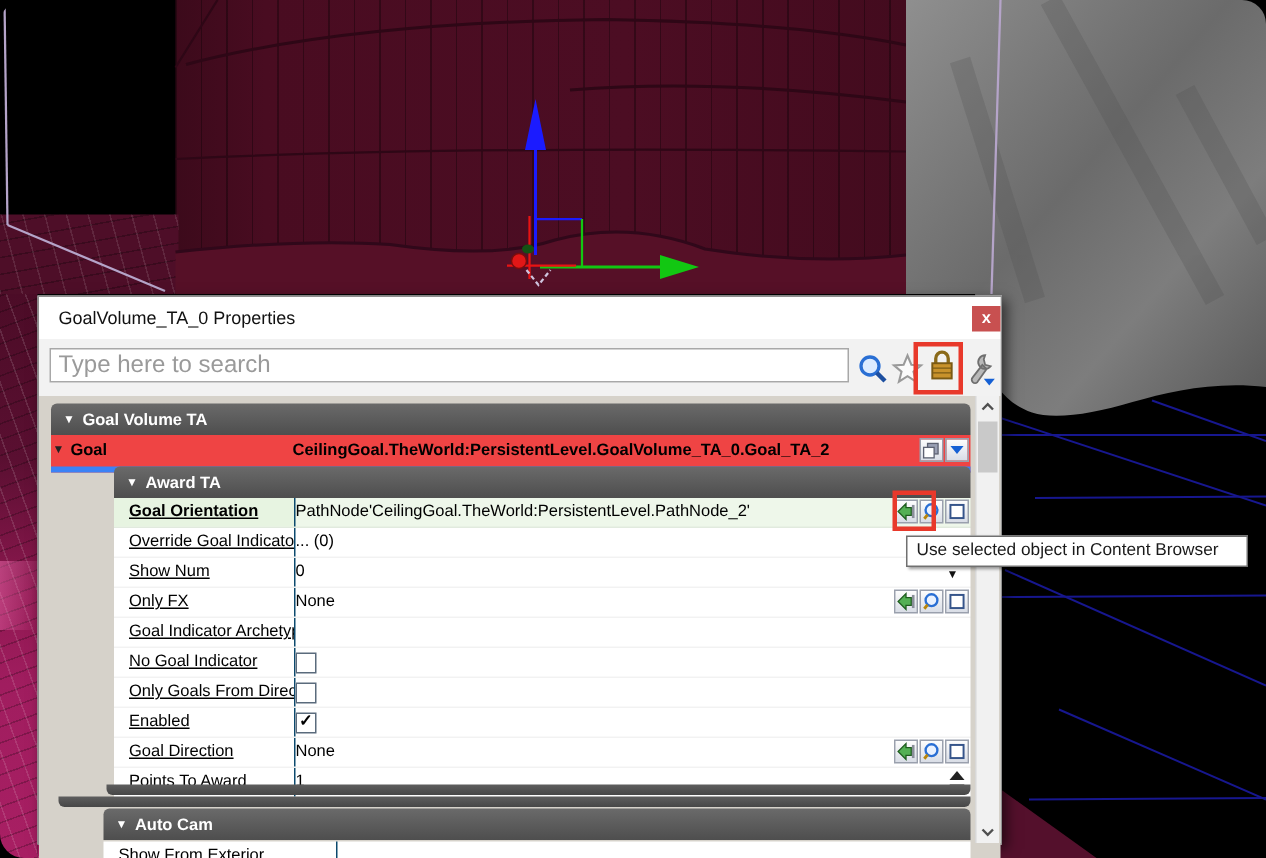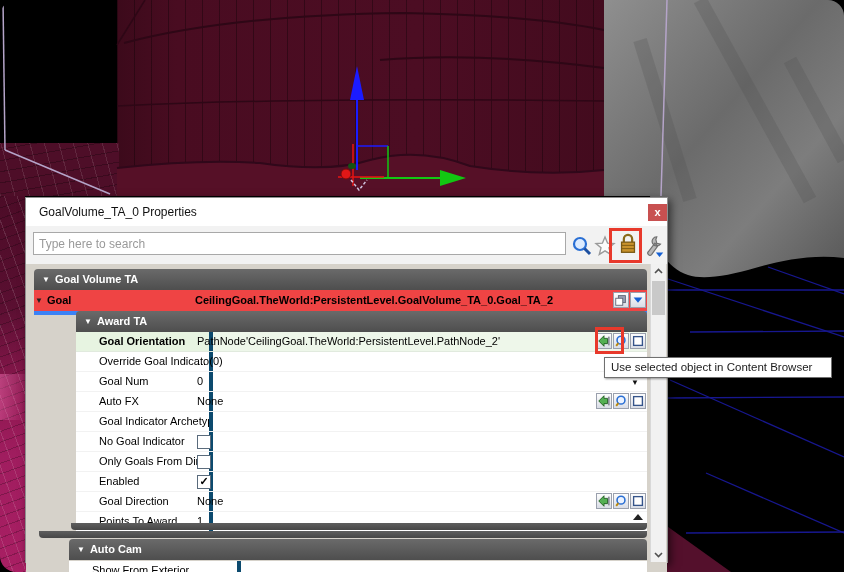--- a/index.html
+++ b/index.html
@@ -29,39 +29,39 @@
           linear-gradient(90deg,#a81f63 0,#a81f63 250px,#8e1850 315px,#550d2f 390px,#2a0517 470px,#000 540px);}
   
   #dlg{position:absolute;left:25px;top:197px;width:641px;height:364px;
        background:#f2f2f2;border:1px solid #8f8f8f;box-shadow:3px 3px 8px rgba(0,0,0,.55);}
   #titlebar{position:absolute;left:0;top:0;width:100%;height:28px;background:#ffffff;}
   #dlg-title{position:absolute;left:13px;top:7px;font-size:12px;color:#111;}
   #close-btn{position:absolute;left:622px;top:6px;width:19px;height:17px;background:#c85050;
        color:#fff;font-size:11px;font-weight:bold;text-align:center;line-height:16px;cursor:default;}
   #searchrow{position:absolute;left:0;top:28px;width:100%;height:38px;background:#f2f2f2;}
   #search-input{position:absolute;left:7px;top:6px;width:521px;height:21px;border:1px solid #a8a8a8;
-       background:#fff;font-family:"Liberation Sans",sans-serif;font-size:12px;color:#444;padding:0 5px;}
+       background:#fff;font-family:"Liberation Sans",sans-serif;font-size:16px;color:#444;padding:0 5px;}
   #search-input::placeholder{color:#9a9a9a;}
   .tbicon{position:absolute;top:8px;width:22px;height:24px;}
   
   #proparea{position:absolute;left:0;top:66px;width:641px;height:376px;background:#d6d2ca;overflow:hidden;}
   .cathdr{position:absolute;height:21px;border-radius:4px 4px 0 0;
        background:linear-gradient(#6a6a6a,#4e4e4e);color:#fff;font-size:11px;font-weight:bold;
        line-height:21px;}
   .cathdr .tri{display:inline-block;margin:0 5px 0 8px;font-size:8px;vertical-align:1px;}
   .catend{position:absolute;height:7px;background:linear-gradient(#5e5e5e,#474747);border-radius:0 0 4px 4px;}
   #goalrow{position:absolute;left:8px;top:26px;width:613px;height:21px;background:#ef4444;
        border-bottom:4px solid #3b82f6;font-size:11px;font-weight:bold;color:#000;line-height:20px;}
   #goalrow .tri{display:inline-block;margin:0 4px 0 1px;font-size:8px;color:#222;vertical-align:1px;}
   #goalrow .gval{position:absolute;left:161px;top:0;font-size:11px;font-weight:bold;white-space:nowrap;}
   #rows{position:absolute;left:50px;top:68px;width:571px;}
   .prow{position:relative;width:571px;height:19px;background:#fff;border-bottom:1px solid rgba(0,0,0,.05);}
   .prow.sel{background:#eef7ea;}
-  .plabel{position:absolute;left:0;top:0;width:110px;height:19px;padding-left:23px;overflow:hidden;
-       white-space:nowrap;font-size:11px;color:#000;line-height:19px;border-right:4px solid #0c4a6e;}
+  .plabel{position:absolute;left:0;top:0;width:110px;height:19px;padding-left:10px;overflow:hidden;
+       white-space:nowrap;font-size:11px;color:#000;line-height:19px;border-right:1px solid #0c4a6e;text-decoration:underline;}
   .prow.sel .plabel{font-weight:bold;background:#e7f4e1;}
   .pvalue{position:absolute;left:121px;top:0;right:0;height:19px;font-size:11px;color:#000;
        line-height:19px;white-space:nowrap;overflow:hidden;}
   .cbox{position:absolute;left:121px;top:3px;width:12px;height:12px;background:#fff;
        border:1px solid #5a6b7c;font-size:11px;line-height:11px;text-align:center;color:#000;font-weight:bold;}
   .icoset{position:absolute;right:1px;top:1px;height:17px;display:flex;gap:1px;}
   .rowico{width:16px;height:16px;background:linear-gradient(#fdfdfd,#d9dde6);border:1px solid #9aa0ad;
        box-sizing:border-box;}
   .ddtri{position:absolute;right:8px;top:6px;font-size:8px;color:#111;}
   .spinner{position:absolute;right:3px;top:2px;width:11px;}
@@ -229,27 +229,27 @@
             </svg>
           </span>
         </div>
 
         <div class="prow">
           <div class="plabel">Override Goal Indicator</div>
           <div class="pvalue">... (0)</div>
         </div>
 
         <div class="prow">
-          <div class="plabel">Goal Num</div>
+          <div class="plabel">Show Num</div>
           <div class="pvalue">0</div>
           <span class="ddtri">▼</span>
         </div>
 
         <div class="prow">
-          <div class="plabel">Auto FX</div>
+          <div class="plabel">Only FX</div>
           <div class="pvalue">None</div>
           <span class="icoset">
             <svg class="rowico" width="16" height="16" viewBox="0 0 16 16">
               <polygon points="2,8 8,2 8,5 12,5 12,11 8,11 8,14" fill="#54b054" stroke="#1e5c1e"></polygon>
               <rect x="12.5" y="3" width="2" height="10" fill="#8a8f9a"></rect>
             </svg>
             <svg class="rowico" width="16" height="16" viewBox="0 0 16 16">
               <circle cx="8" cy="7" r="4.5" fill="#eaf2ff" stroke="#2a6fd4" stroke-width="1.8"></circle>
               <line x1="5" y1="10.5" x2="2.5" y2="13.5" stroke="#b8860b" stroke-width="2.2"></line>
             </svg>

